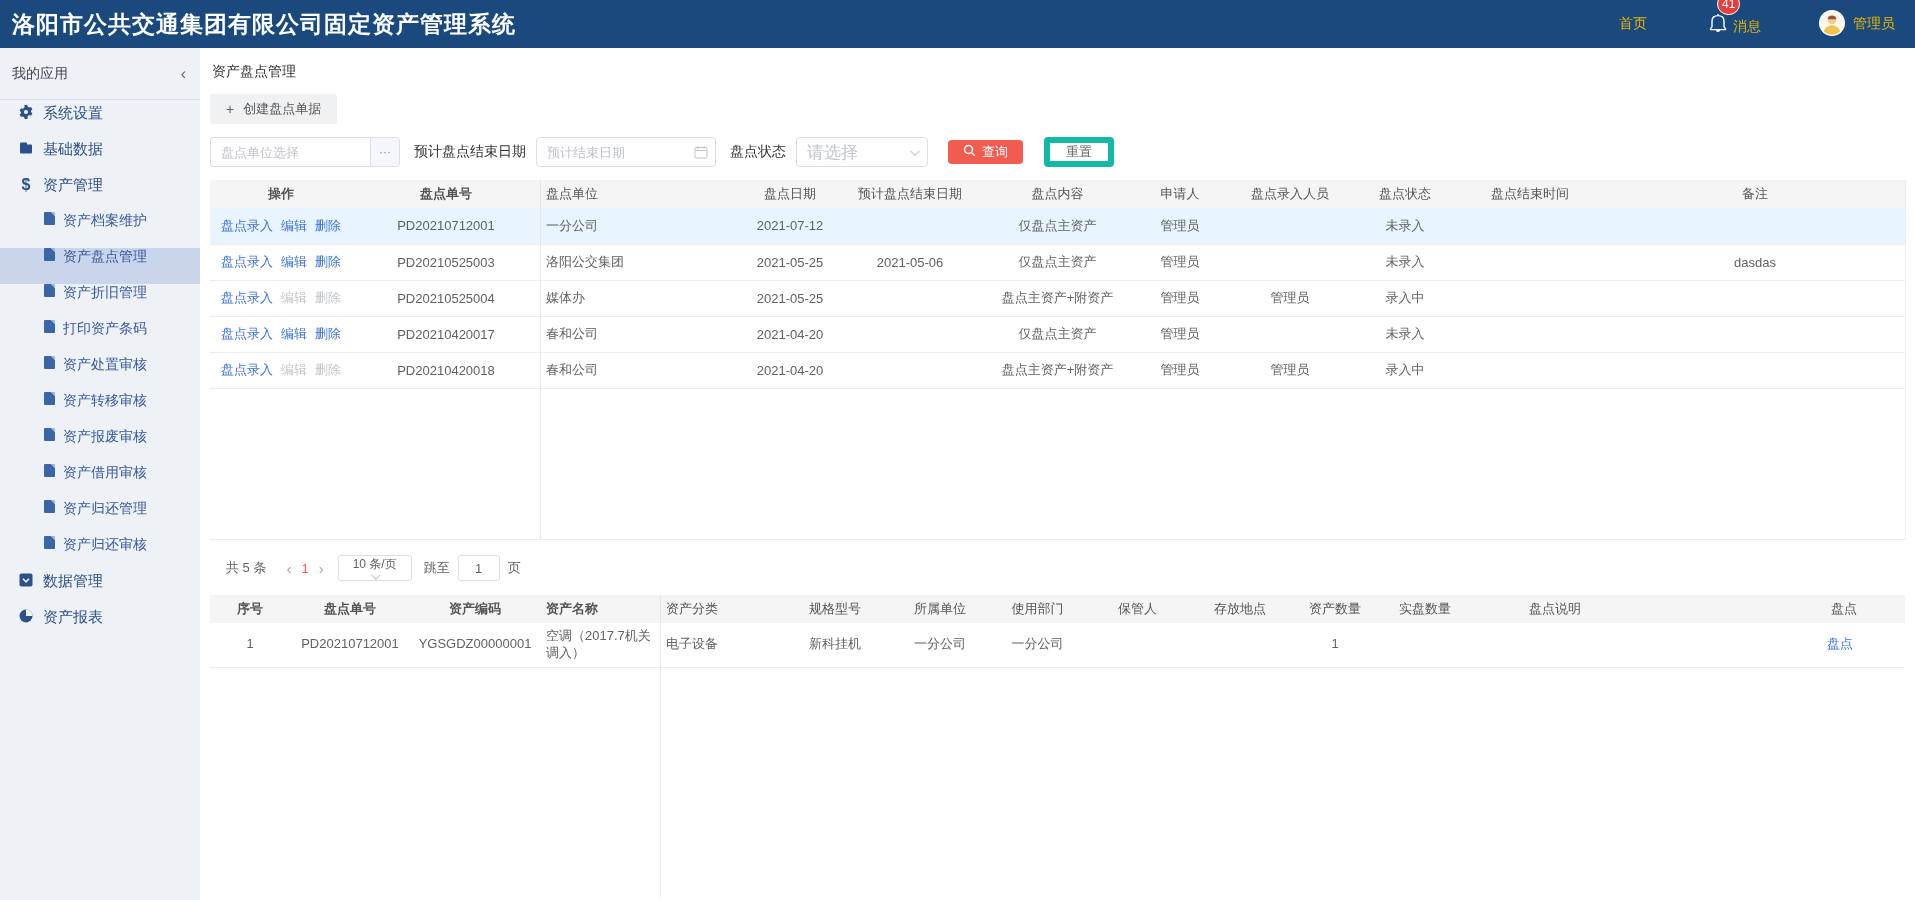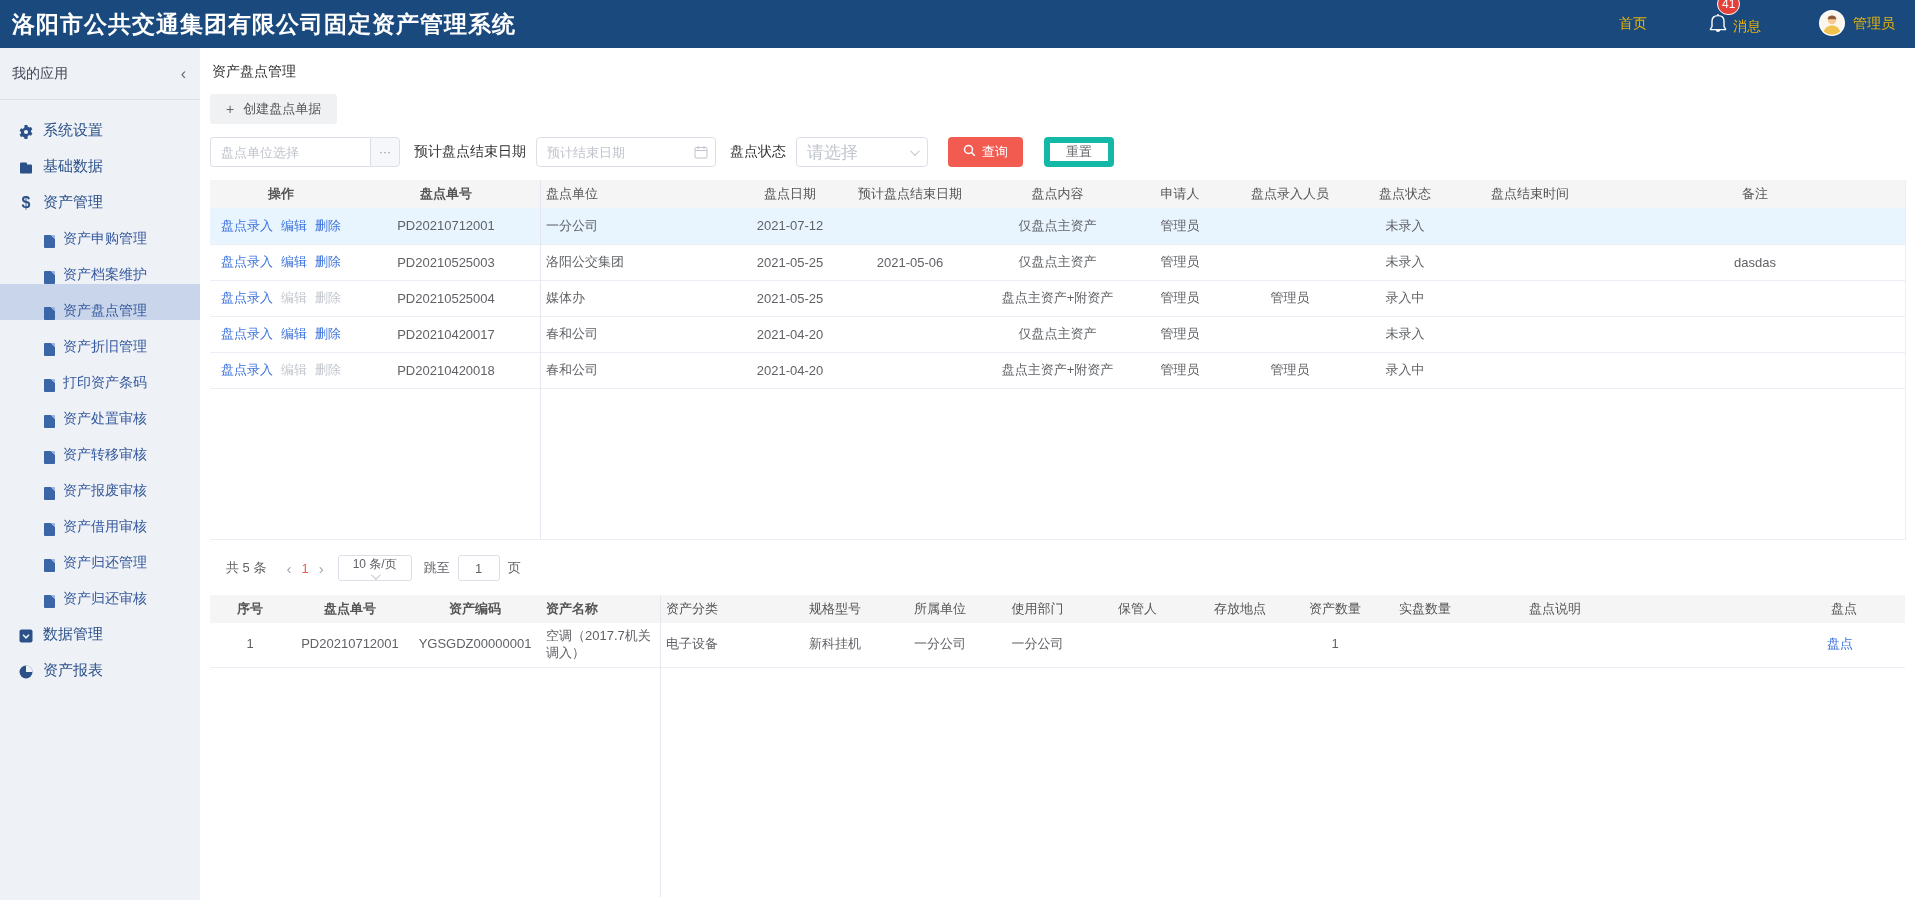--- a/index.html
+++ b/index.html
@@ -16,21 +16,21 @@
   .msg-wrap .bell { margin-right:6px; }
   .badge { position:absolute; top:-20px; left:8px; min-width:22px; height:22px; border-radius:11px; background:#e5403a; color:#fff; font-size:12px; display:flex; align-items:center; justify-content:center; padding:0 4px; border:1px solid #fff; }
   .user-wrap { display:flex; align-items:center; gap:8px; }
 
   
   .layout { display:flex; height:852px; }
   .sidebar { width:200px; background:#eef1f6; flex:none; }
   .sidebar-header { height:52px; display:flex; align-items:center; justify-content:space-between; padding:0 14px 0 12px; font-size:14px; color:#445; border-bottom:1px solid #dde2ea; }
   .collapse-glyph { color:#667; font-size:16px; cursor:pointer; }
   .menu { padding-top:4px; }
-  .menu-item { height:36px; display:flex; align-items:flex-end; cursor:pointer; white-space:nowrap; }
+  .menu-item { height:36px; display:flex; align-items:flex-start; cursor:pointer; white-space:nowrap; }
   .menu-item.l1 { padding-left:18px; gap:9px; font-size:15px; color:#2b5188; }
   .menu-item.l2 { padding-left:44px; gap:8px; font-size:14px; color:#35599c; }
   .menu-item.selected { background:#c9d5ea; }
   .menu-item svg { flex:none; }
   .dollar-glyph { font-size:16px; font-weight:700; width:16px; text-align:center; }
   .file-glyph { width:11px; height:13px; background:linear-gradient(225deg, #9db4d8 3.5px, #3a66a8 0); border-radius:1px; }
 
   
   .main { flex:1; background:#fff; padding:0 10px; position:relative; }
   .page-title { font-size:14px; color:#303133; padding:15px 0 13px 2px; }
@@ -43,21 +43,21 @@
   .input-group input { width:160px; height:30px; border:1px solid #dcdfe6; border-right:none; border-radius:4px 0 0 4px; padding:0 10px; font-size:13px; color:#606266; outline:none; }
   .more-btn { width:30px; height:30px; border:1px solid #dcdfe6; border-radius:0 4px 4px 0; background:#f5f7fa; color:#8a8f99; font-size:12px; cursor:pointer; line-height:1; }
   input::placeholder { color:#c0c4cc; }
   .flt-label { margin:0 10px 0 14px; }
   .date-wrap { position:relative; }
   .date-wrap input { width:180px; height:30px; border:1px solid #dcdfe6; border-radius:4px; padding:0 30px 0 10px; font-size:13px; outline:none; }
   .date-wrap svg { position:absolute; right:8px; top:8px; }
   .fake-select { width:132px; height:30px; border:1px solid #dcdfe6; border-radius:4px; display:flex; align-items:center; justify-content:space-between; padding:0 10px; cursor:pointer; background:#fff; }
   .fake-select .ph { color:#c0c4cc; font-size:17px; }
   .chev { width:7px; height:7px; border-right:1.4px solid #c0c4cc; border-bottom:1.4px solid #c0c4cc; transform:rotate(45deg) translateY(-2px); }
-  .query-btn { margin-left:20px; height:30px; padding:4px 15px; background:#f25b50; color:#fff; border:none; border-radius:4px; font-size:13px; display:inline-flex; align-items:center; gap:6px; cursor:pointer;font-family:Liberation Mono, monospace; }
+  .query-btn { margin-left:20px; height:24px; padding:4px 15px; background:#f25b50; color:#fff; border:none; border-radius:4px; font-size:13px; display:inline-flex; align-items:center; gap:6px; cursor:pointer;font-family:Liberation Mono, monospace; }
   .reset-btn { margin-left:21px; height:30px; padding:0 16px; background:#fff; color:#606266; border:6px solid #14b8a6; border-radius:4px; font-size:13px; cursor:pointer; }
 
   
   .table-region { position:relative; }
   .main-region { height:360px; margin-top:13px; border-bottom:1px solid #ebeef5; border-right:1px solid #ebeef5; }
   .detail-region { height:289px; margin-top:13px; }
   table { border-collapse:collapse; table-layout:fixed; width:1695px; font-size:13px; }
   th { background:#f5f5f5; height:28px; font-weight:400; color:#555; padding:0 6px; white-space:nowrap; }
   th.bold { font-weight:700; }
   td { height:36px; padding:0 6px; color:#606266; border-bottom:1px solid #ebeef5; overflow:hidden; }
@@ -135,26 +135,20 @@
               <rect x="2" y="4.5" width="12" height="9" rx="1"></rect>
             </svg>
           </span>
           <span>基础数据</span>
         </div>
         <div class="menu-item l1">
           <span style="display: inline-flex;">
             <span class="dollar-glyph">$</span>
           </span>
           <span>资产管理</span>
-        </div>
-        <div class="menu-item l2">
-          <span style="display: inline-flex;">
-            <span class="file-glyph"></span>
-          </span>
-          <span>资产申购管理</span>
         </div>
         <div class="menu-item l2">
           <span style="display: inline-flex;">
             <span class="file-glyph"></span>
           </span>
           <span>资产档案维护</span>
         </div>
         <div class="menu-item l2 selected">
           <span style="display: inline-flex;">
             <span class="file-glyph"></span>

